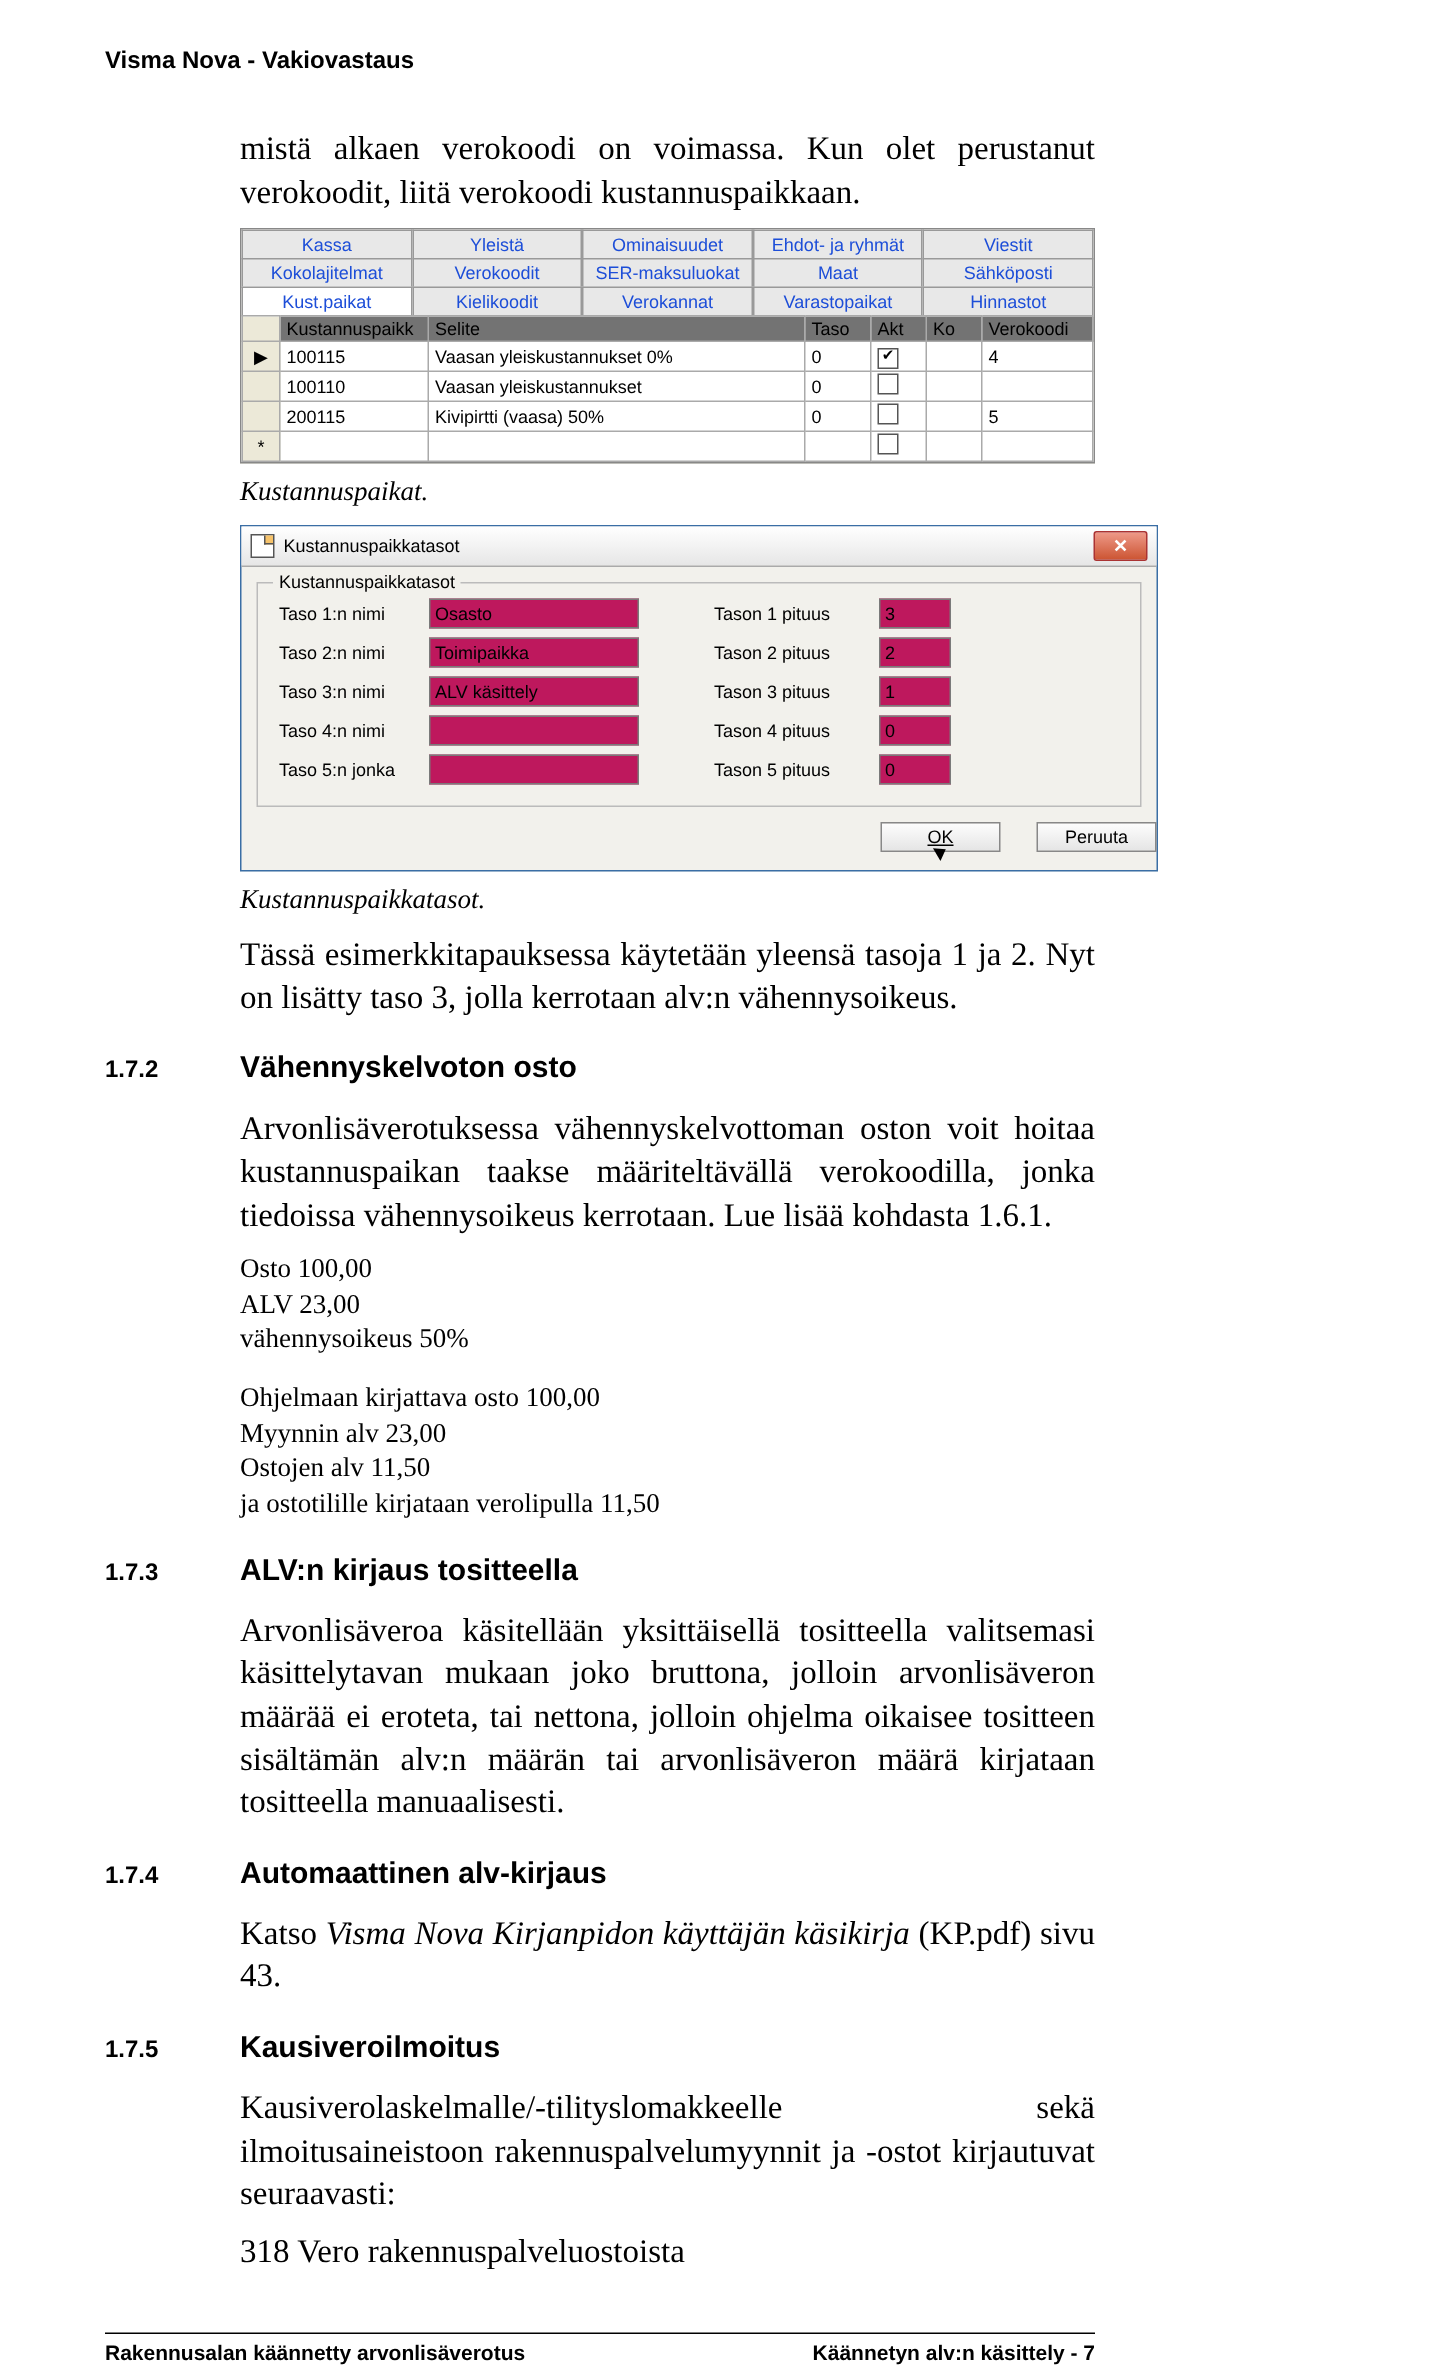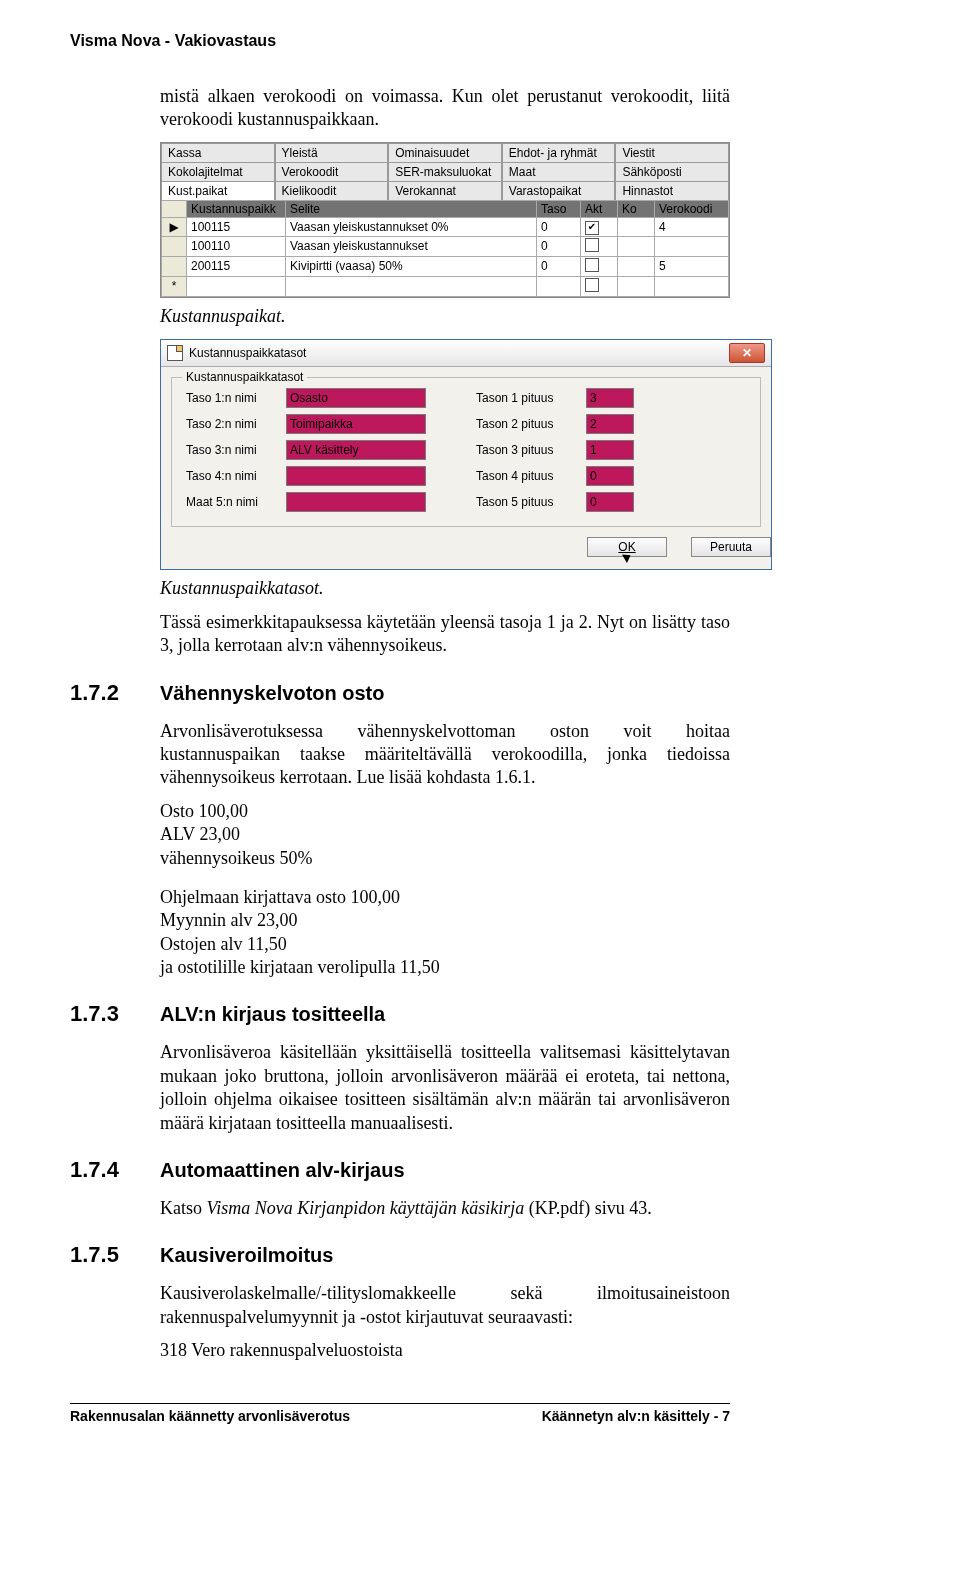--- a/index.html
+++ b/index.html
@@ -17,40 +17,40 @@
   .doc-header {
     font-family: Arial, Helvetica, sans-serif;
     font-weight: bold;
     font-size: 16px;
     margin-bottom: 35px;
   }
   .content {
     padding-left: 90px;
   }
   .body-text {
-    font-size: 18px;
+    font-size: 22px;
     line-height: 1.3;
     text-align: justify;
     margin: 0 0 10px 0;
   }
   .caption {
     font-size: 18px;
     font-style: italic;
     margin: 8px 0 12px 0;
   }
   .h-row {
     display: flex;
     align-items: baseline;
     margin: 22px 0 14px -90px;
   }
   .h-num {
     width: 90px;
     font-family: Arial, Helvetica, sans-serif;
     font-weight: bold;
-    font-size: 22px;
+    font-size: 16px;
   }
   .h-title {
     font-family: Arial, Helvetica, sans-serif;
     font-weight: bold;
     font-size: 20px;
   }
   .list-block {
     font-size: 18px;
     line-height: 1.3;
     margin: 0 0 16px 0;
@@ -67,23 +67,23 @@
     background: linear-gradient(#f5f5f5, #e0e0e0);
   }
   .tab-row {
     display: grid;
     grid-template-columns: repeat(5, 1fr);
   }
   .tab {
     border: 1px solid #999;
     border-bottom: none;
     padding: 2px 6px;
-    text-align: left;
+    text-align: center;
     background: #e8e8e8;
-    color: #000000;
+    color: #1d4ed8;
   }
   .tab.sel {
     background: #fff;
     font-weight: normal;
   }
   .data-grid {
     width: 100%;
     border-collapse: collapse;
     background: #fff;
     font-size: 12px;
@@ -297,21 +297,21 @@
             <div>Taso 3:n nimi</div>
             <input value="ALV käsittely" style="">
             <div></div>
             <div>Tason 3 pituus</div>
             <input value="1" style="width: 40px;">
             <div>Taso 4:n nimi</div>
             <input style="">
             <div></div>
             <div>Tason 4 pituus</div>
             <input value="0" style="width: 40px;">
-            <div>Maat 5:n nimi</div>
+            <div>Taso 5:n jonka</div>
             <input style="">
             <div></div>
             <div>Tason 5 pituus</div>
             <input value="0" style="width: 40px;">
           </div>
       </div>
       <div class="btn-row">
         <button class="win-btn cursor"><span style="text-decoration:underline">OK</span></button>
         <button class="win-btn">Peruuta</button>
       </div>

